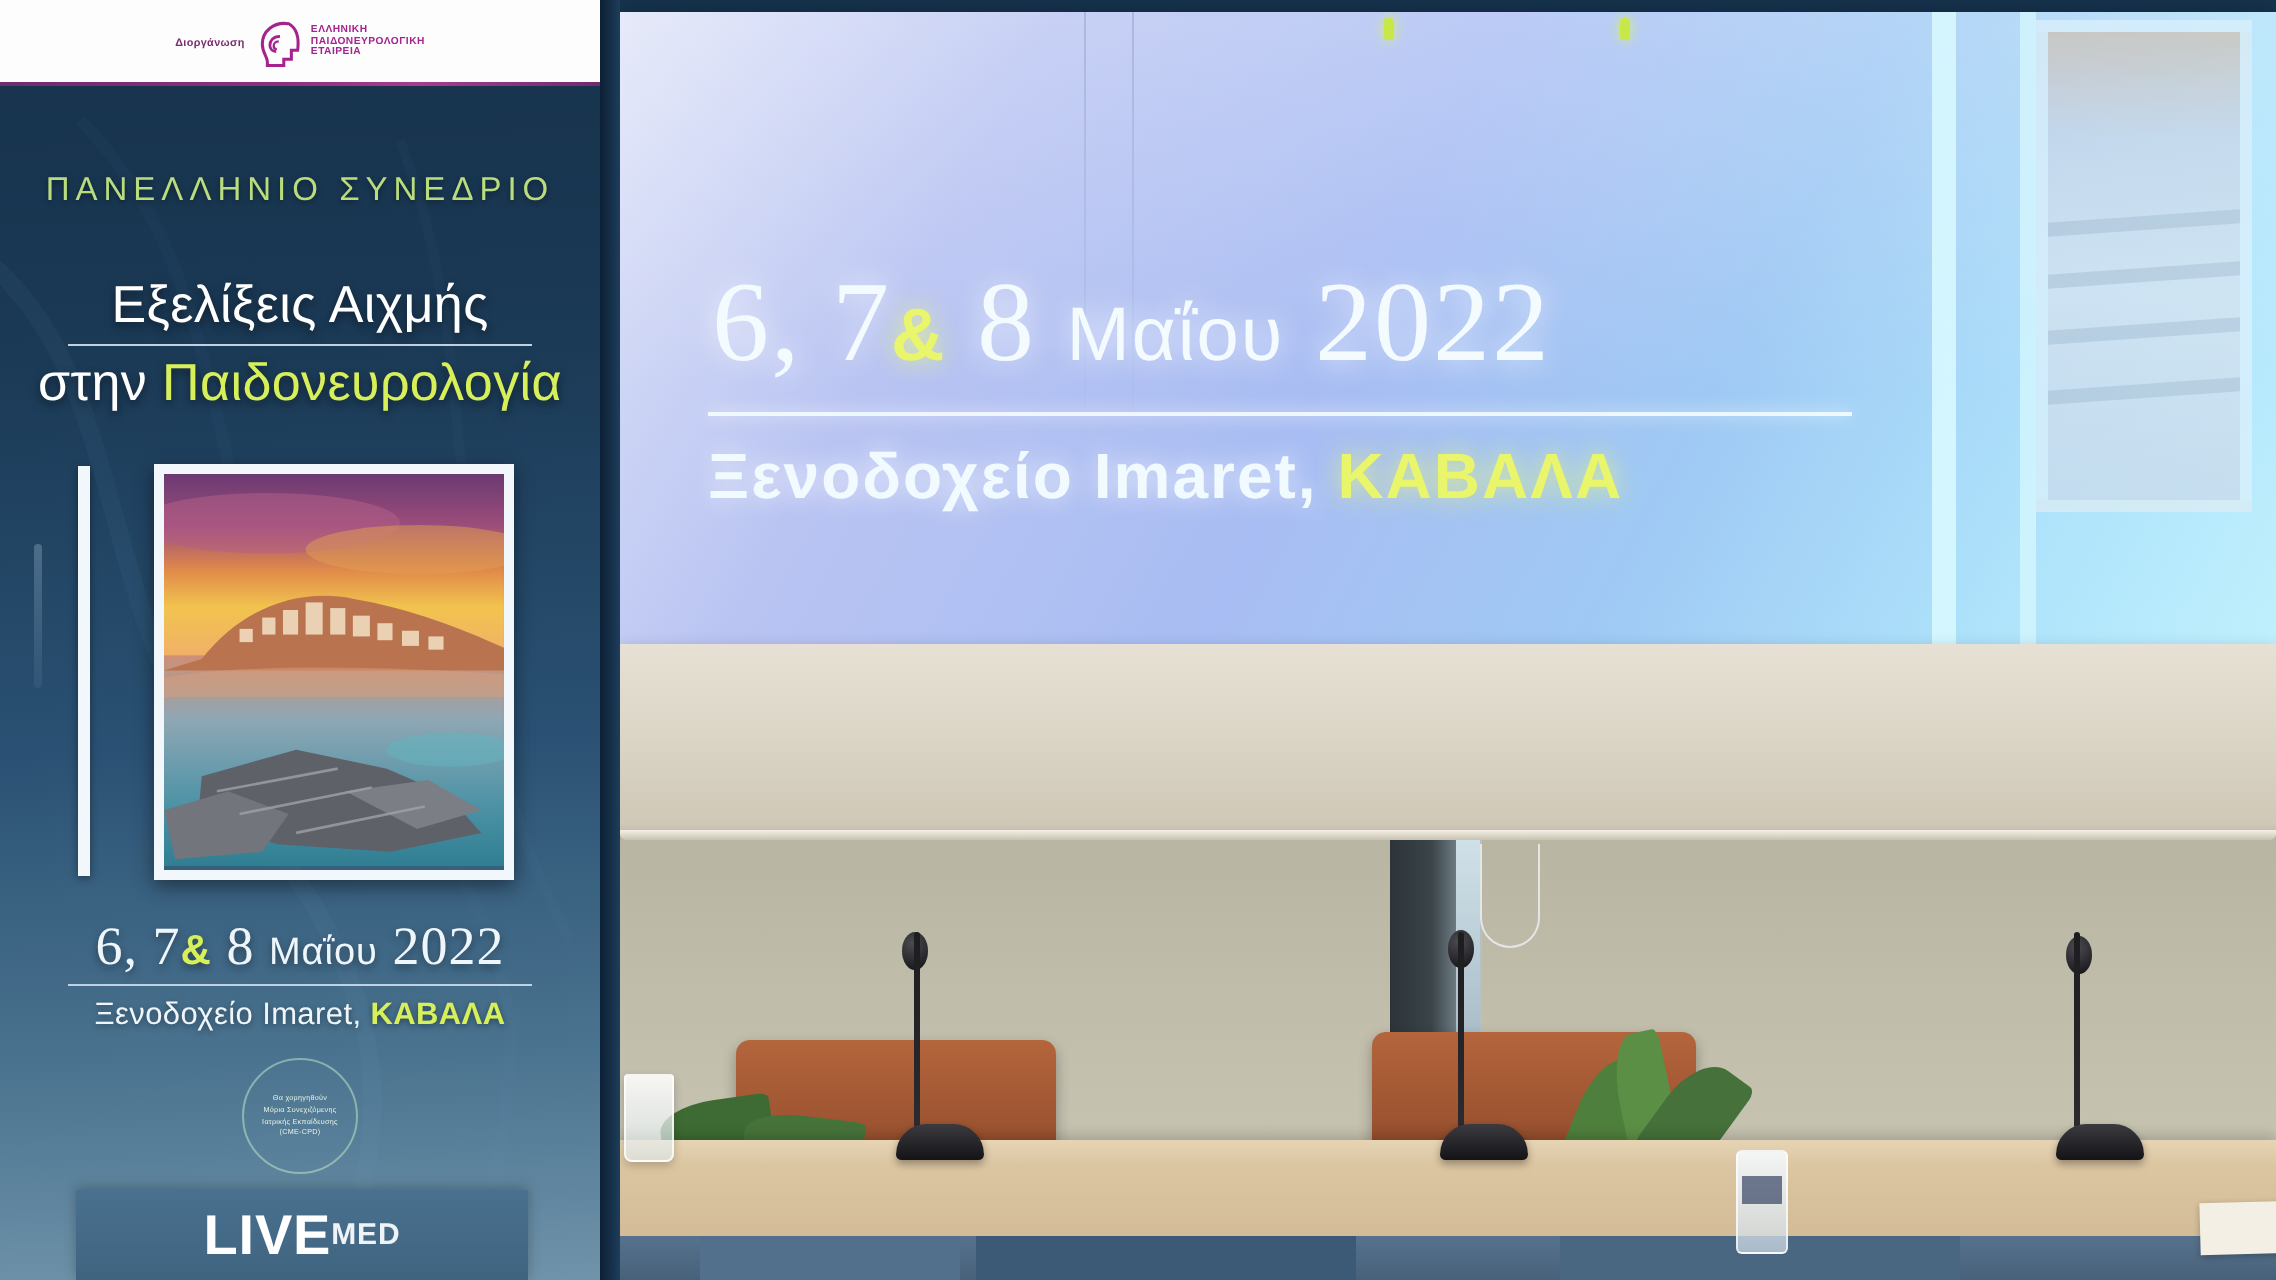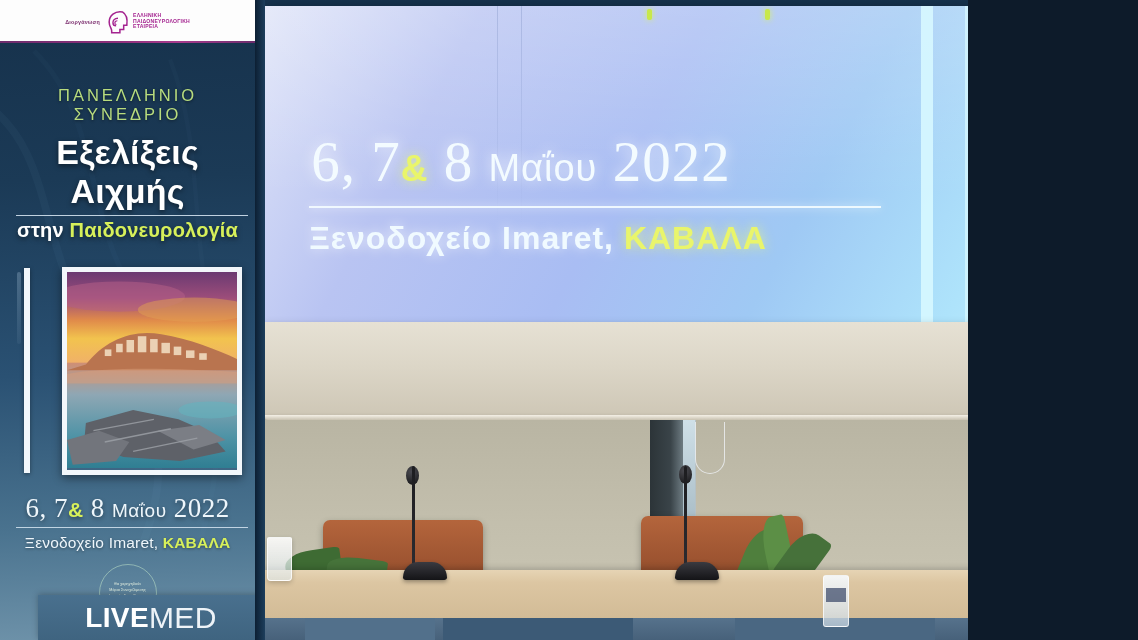--- a/index.html
+++ b/index.html
@@ -1,19 +1,19 @@
 <!DOCTYPE html>
 <html><head>
 <meta charset="utf-8">
 <style>
   * { margin:0; padding:0; box-sizing:border-box; }
   html,body{ width:1138px; height:640px; overflow:hidden; background:#0d1b2a;
              font-family:"Liberation Sans", sans-serif; }
 
-  #root{ position:relative; width:968px; height:640px; display:flex; }
+  #root{ position:relative; width:1138px; height:640px; display:flex; }
 
   
   .sidebar{ position:relative; width:300px; height:640px; overflow:hidden;
             background:linear-gradient(178deg,#16314b 0%,#1b3a56 28%,#2a5173 58%,#4a738f 82%,#6f93aa 100%); }
 
   .sb-logo-bar{ position:relative; height:43px; background:#fdfdfd;
                 display:flex; align-items:center; justify-content:center; gap:7px; }
   .sb-logo-bar::after{ content:""; position:absolute; left:0; right:0; bottom:0;
                        height:2px; background:linear-gradient(90deg,#6d2d6d,#8e2f7a 45%,#a83b8d 70%,#6d2d6d); }
   .org-label{ font-size:5.4px; color:#7a2c6d; letter-spacing:.2px; font-weight:600; }
@@ -26,25 +26,25 @@
   .sb-wm{ position:absolute; inset:0; pointer-events:none; opacity:.20; }
   .sb-vert{ position:absolute; left:17px; top:272px; width:4px; height:72px;
             background:linear-gradient(180deg,rgba(190,215,235,.55),rgba(190,215,235,.12));
             border-radius:2px; opacity:.5; }
 
   .sb-body{ position:relative; padding:0 16px; text-align:center; }
 
   .kicker{ margin-top:43px; font-size:16.5px; letter-spacing:3.0px; color:#b8dc7e;
            font-weight:400; text-shadow:0 1px 3px rgba(0,0,0,.45); }
 
-  .title1{ margin-top:9px; font-size:34px; font-weight:bold; color:#ffffff;
+  .title1{ margin-top:32px; font-size:26px; font-weight:normal; color:#ffffff;
            letter-spacing:.2px; text-shadow:0 2px 5px rgba(0,0,0,.5); }
   .title-rule{ width:232px; height:1px; margin:4px auto 3px;
                background:rgba(222,236,248,.85); }
-  .title2{ font-size:20px; font-weight:bold; color:#ffffff; letter-spacing:.2px;
+  .title2{ font-size:26px; font-weight:normal; color:#ffffff; letter-spacing:.2px;
            text-shadow:0 2px 5px rgba(0,0,0,.5); }
   .title2 em{ font-style:normal; color:#d7f05a; }
 
   
   .photo-block{ position:relative; margin:22px auto 0; width:238px; height:212px; }
   .frame-bar{ position:absolute; left:8px; top:4px; width:6px; height:205px;
               background:#f2f7fb; box-shadow:0 1px 4px rgba(0,0,0,.4); }
   .photo-frame{ position:absolute; left:46px; top:3px; width:180px; height:208px;
                 border:5px solid #f2f7fb; box-shadow:0 3px 9px rgba(0,0,0,.45); overflow:hidden; }
   .kavala{ position:absolute; inset:0; }
@@ -63,21 +63,21 @@
         border:1px solid rgba(190,225,200,.55); display:flex; flex-direction:column;
         align-items:center; justify-content:center; gap:1px; }
   .cme span{ font-size:3.6px; color:#e6f2e2; letter-spacing:.15px; line-height:1.3; }
 
   
   .livemed{ position:absolute; left:38px; bottom:0; width:226px; height:45px;
             background:linear-gradient(180deg,#49708e,#3f6480);
             display:flex; align-items:center; justify-content:center;
             box-shadow:0 -1px 6px rgba(0,0,0,.25); }
   .livemed b{ font-size:28px; color:#fff; letter-spacing:.4px; }
-  .livemed i{ font-style:normal; font-weight:400; font-size:30px; color:#eef3f7; letter-spacing:.4px; }
+  .livemed i{ font-style:normal; font-weight:700; font-size:15px; color:#eef3f7; letter-spacing:.4px; }
 
   
   .video{ position:relative; width:838px; height:640px; overflow:hidden; background:#15304a; }
   .vid-left-edge{ position:absolute; left:0; top:0; width:10px; height:640px;
                   background:linear-gradient(90deg,#0c1f33,#1d3e5c); z-index:6; }
 
   
   .wall{ position:absolute; inset:0; background:linear-gradient(180deg,#16334e 0%,#1b3c59 38%,#20455f 55%,#b9b6a4 56%,#cfcabb 100%); }
 
   

